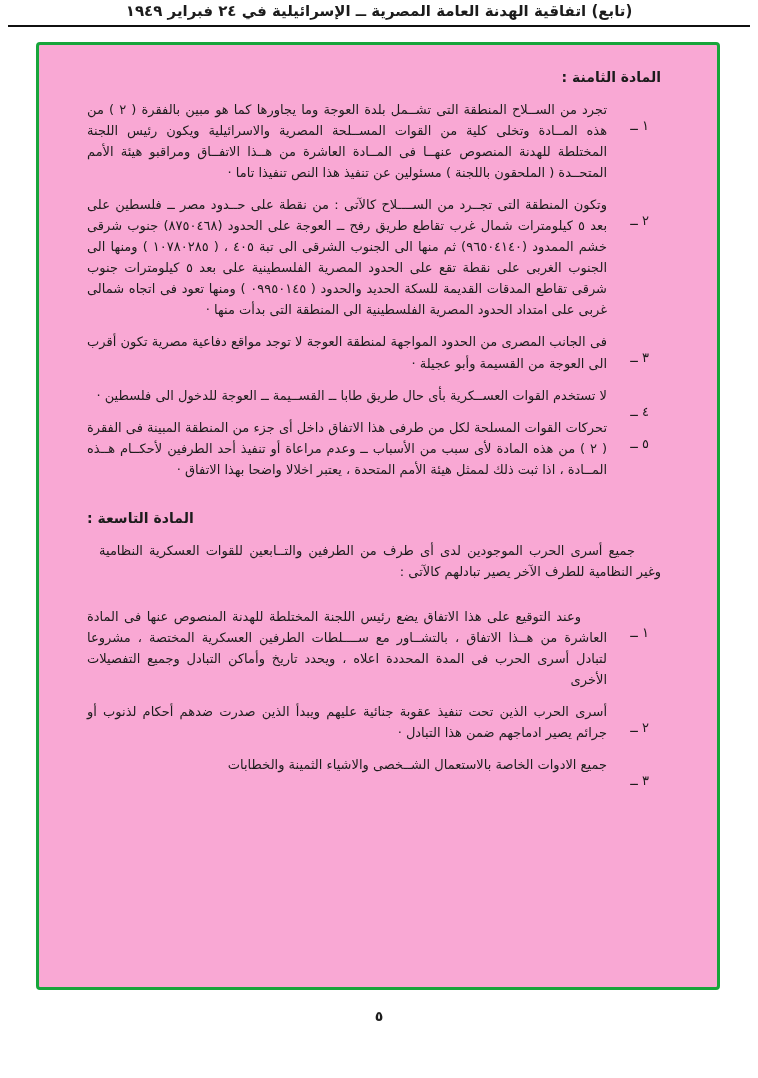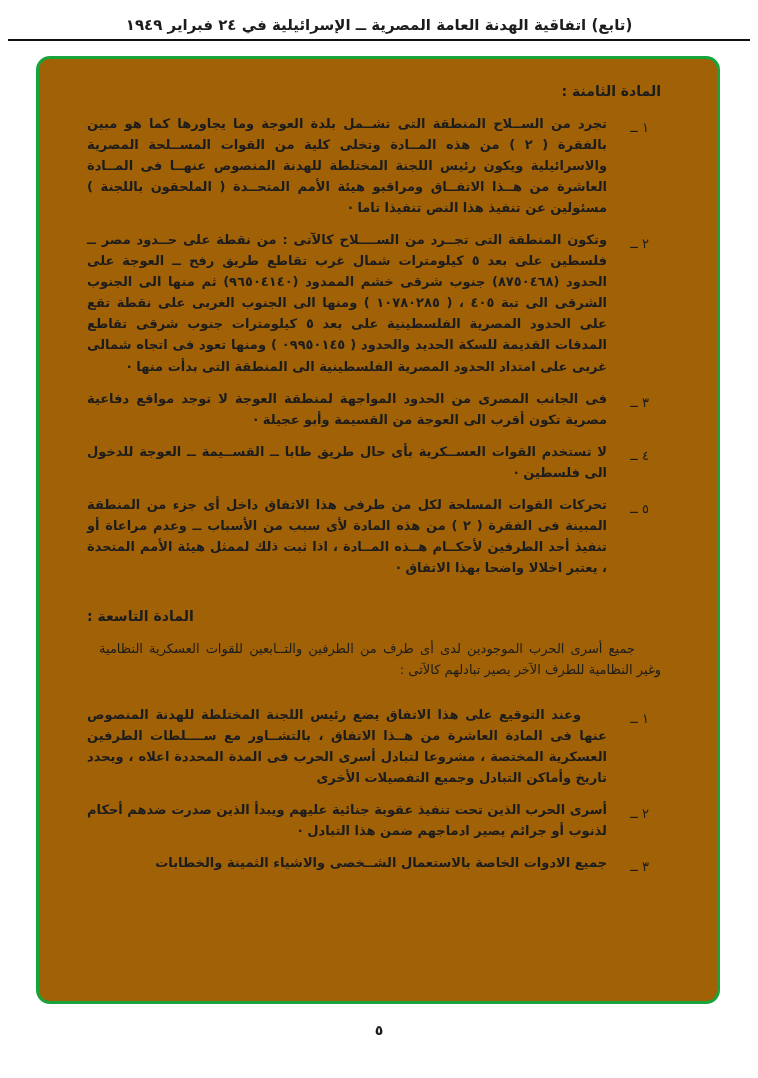--- a/index.html
+++ b/index.html
@@ -14,21 +14,21 @@
     color: #1c1c1c;
   }
   .page {
     width: 758px;
     height: 1078px;
     position: relative;
     box-sizing: border-box;
   }
   
   .doc-header {
-    padding-top: 16px;
+    padding-top: 2px;
     text-align: center;
   }
   .doc-title {
     font-size: 15px;
     font-weight: bold;
     margin: 0 0 5px 0;
     letter-spacing: 0;
   }
   .doc-source {
     font-size: 10.5px;
@@ -39,24 +39,24 @@
     height: 0;
     border-top: 2.5px solid #101010;
     margin: 0 8px;
   }
   
   .green-box {
     box-sizing: border-box;
     margin: 15px 38px 0 36px;
     height: 948px;
     border: 3px solid #17a53b;
-    border-radius: 14px;
+    border-radius: 4px;
     padding: 24px 56px 10px 48px;
     overflow: hidden;
-    background: #a16207;
+    background: #f9a8d4;
   }
   .article-heading {
     font-size: 14px;
     font-weight: bold;
     margin: 0 0 14px 0;
   }
   .a9-head {
     margin-top: 30px;
     text-align: left;
   }
@@ -70,28 +70,27 @@
   .item {
     position: relative;
     margin: 0 12px 11px 0;
     padding-right: 42px;
     font-size: 13px;
     line-height: 1.62;
   }
   .item-num {
     position: absolute;
     right: 0;
-    top: 4px;
+    top: 16px;
     white-space: nowrap;
     font-size: 13px;
   }
   .item p {
     margin: 0;
     text-align: justify;
-    font-weight: bold;
   }
   .item p.cont {
     margin-top: 24px;
     text-indent: 26px;
   }
   
   .page-footer {
     text-align: center;
     margin-top: 16px;
   }

